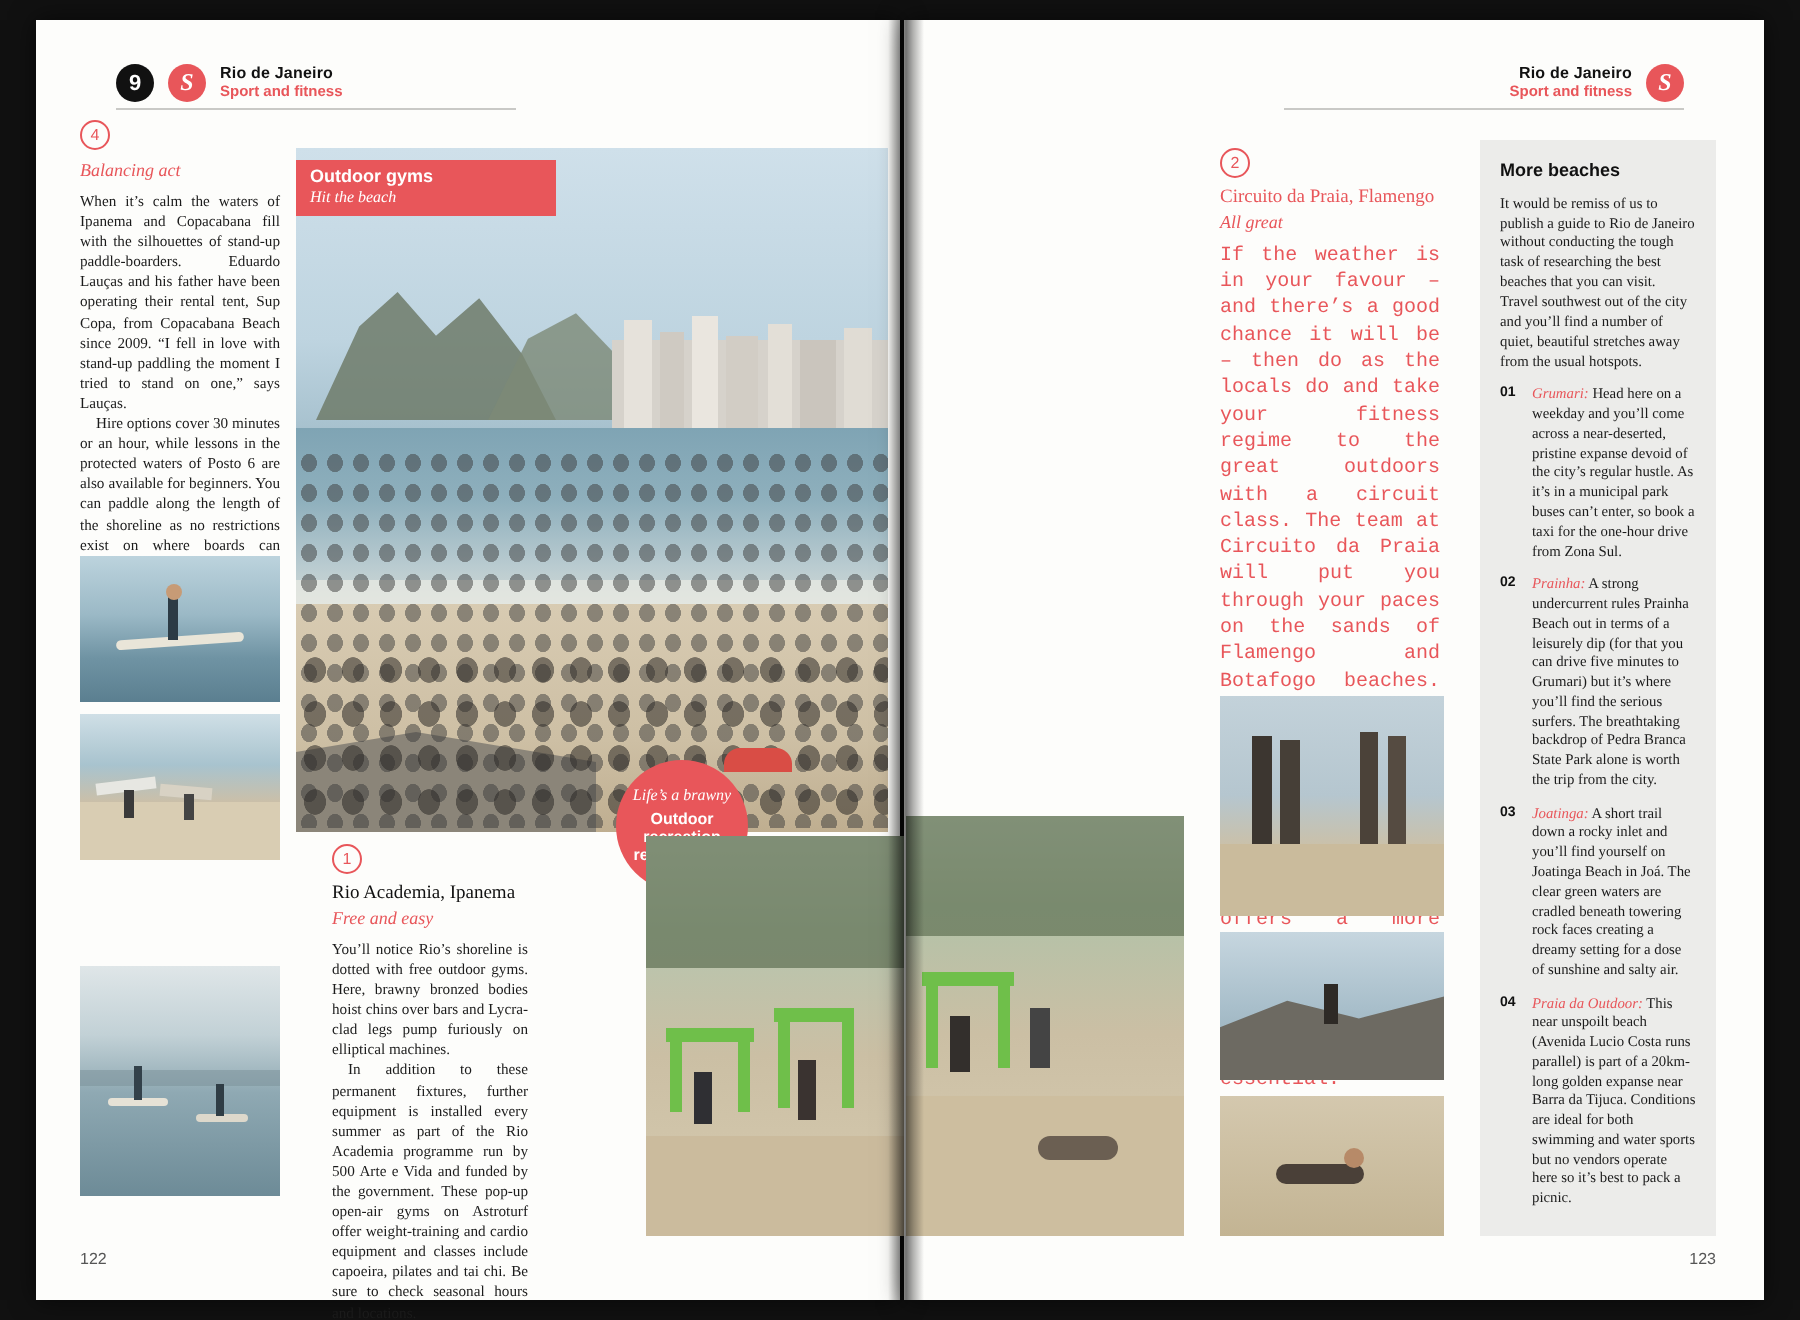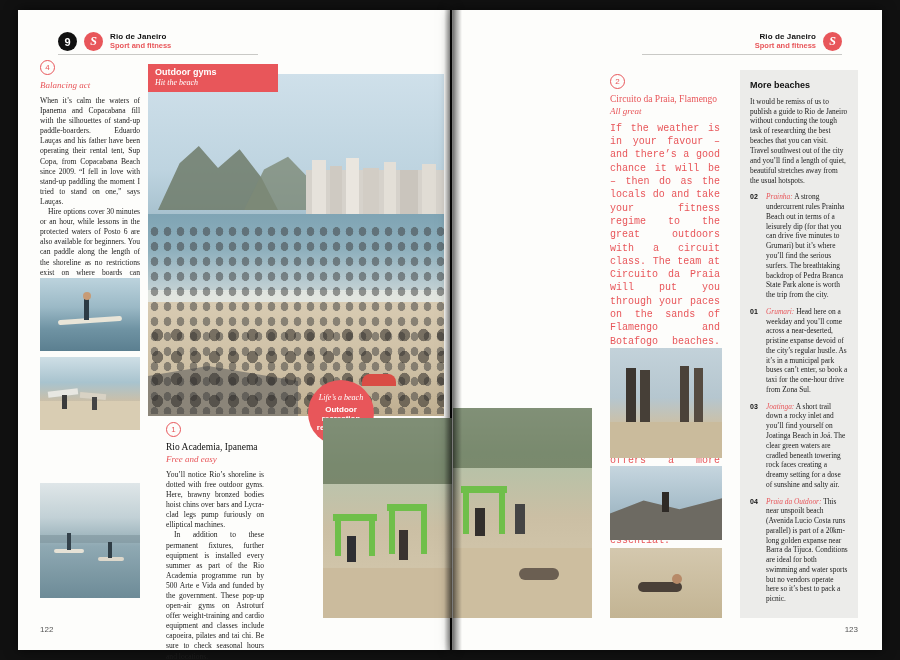--- a/index.html
+++ b/index.html
@@ -135,27 +135,27 @@
 
       <div style="position:absolute;left:0;top:292px;width:150px;height:50px;background:#8b8579;clip-path:polygon(0% 20%,40% 0%,100% 30%,100% 100%,0% 100%);"></div>
 
       <div style="position:absolute;left:0;top:150px;width:296px;height:190px;
         background-image:radial-gradient(#3b3b3b 42%,transparent 44%);background-size:13px 15px;opacity:.5;"></div>
       <div style="position:absolute;left:0;top:250px;width:296px;height:92px;
         background-image:radial-gradient(#2d2a27 40%,transparent 42%);background-size:19px 22px;opacity:.55;"></div>
       <div style="position:absolute;left:214px;top:300px;width:34px;height:12px;border-radius:8px 8px 0 0;background:#d94d45;"></div>
     </div>
 
-    <div class="redbox" style="left:130px;top:54px;width:116px;">
+    <div class="redbox" style="left:130px;top:70px;width:116px;">
       <div class="t1">Outdoor gyms</div>
       <div class="t2">Hit the beach</div>
     </div>
 
     <div class="circle-tag" style="left:290px;top:370px;width:66px;height:66px;">
-      <div class="ct1">Life’s a beach</div>
+      <div class="ct1">Life’s a brawny</div>
       <div class="ct2" style="padding:0 6px;">Outdoor recreation reigns in Rio</div>
     </div>
 
     <div class="col" style="left:148px;top:412px;width:98px;">
       <div class="num-badge">1</div>
       <div class="kicker">Rio Academia, Ipanema</div>
       <div class="standfirst">Free and easy</div>
       <div class="body">
         <p>You’ll notice Rio’s shoreline is dotted with free outdoor gyms. Here, brawny bronzed bodies hoist chins over bars and Lycra-clad legs pump furiously on elliptical machines.</p>
         <p>In addition to these permanent fixtures, further equipment is installed every summer as part of the Rio Academia programme run by 500 Arte e Vida and funded by the government. These pop-up open-air gyms on Astroturf offer weight-training and cardio equipment and classes include capoeira, pilates and tai chi. Be sure to check seasonal hours and locations.</p>
@@ -228,31 +228,31 @@
     </div>
     <div class="ph" style="left:158px;top:538px;width:112px;height:70px;">
       <div class="sky" style="background:linear-gradient(#d3c9b0 0%,#cabf a3 35%,#c6b79a 100%);"></div>
       <div style="position:absolute;inset:0;background:linear-gradient(#d4c8ae,#c3b493);"></div>
       <div style="position:absolute;left:28px;top:34px;width:44px;height:10px;border-radius:6px;background:#4a4038;"></div>
       <div style="position:absolute;left:62px;top:26px;width:10px;height:10px;border-radius:50%;background:#b78a68;"></div>
     </div>
 
     <div class="sidebar" style="left:288px;top:60px;width:118px;height:548px;padding:10px;box-sizing:border-box;">
       <div class="sb-h">More beaches</div>
-      <div class="sb-b">It would be remiss of us to publish a guide to Rio de Janeiro without conducting the tough task of researching the best beaches that you can visit. Travel southwest out of the city and you’ll find a length of quiet, beautiful stretches away from the usual hotspots.</div>
-
+      <div class="sb-b">It would be remiss of us to publish a guide to Rio de Janeiro without conducting the tough task of researching the best beaches that you can visit. Travel southwest out of the city and you’ll find a number of quiet, beautiful stretches away from the usual hotspots.</div>
+
+      <div class="sb-item">
+        <div class="sb-n">01</div>
+        <div class="sb-t"><b>Grumari:</b><span> Head here on a weekday and you’ll come across a near-deserted, pristine expanse devoid of the city’s regular hustle. As it’s in a municipal park buses can’t enter, so book a taxi for the one-hour drive from Zona Sul.</span></div>
+      </div>
       <div class="sb-item">
         <div class="sb-n">02</div>
         <div class="sb-t"><b>Prainha:</b><span> A strong undercurrent rules Prainha Beach out in terms of a leisurely dip (for that you can drive five minutes to Grumari) but it’s where you’ll find the serious surfers. The breathtaking backdrop of Pedra Branca State Park alone is worth the trip from the city.</span></div>
       </div>
       <div class="sb-item">
-        <div class="sb-n">01</div>
-        <div class="sb-t"><b>Grumari:</b><span> Head here on a weekday and you’ll come across a near-deserted, pristine expanse devoid of the city’s regular hustle. As it’s in a municipal park buses can’t enter, so book a taxi for the one-hour drive from Zona Sul.</span></div>
-      </div>
-      <div class="sb-item">
         <div class="sb-n">03</div>
         <div class="sb-t"><b>Joatinga:</b><span> A short trail down a rocky inlet and you’ll find yourself on Joatinga Beach in Joá. The clear green waters are cradled beneath towering rock faces creating a dreamy setting for a dose of sunshine and salty air.</span></div>
       </div>
       <div class="sb-item">
         <div class="sb-n">04</div>
         <div class="sb-t"><b>Praia da Outdoor:</b><span> This near unspoilt beach (Avenida Lucio Costa runs parallel) is part of a 20km-long golden expanse near Barra da Tijuca. Conditions are ideal for both swimming and water sports but no vendors operate here so it’s best to pack a picnic.</span></div>
       </div>
     </div>
 
     <div class="folio" style="right:24px;">123</div>

